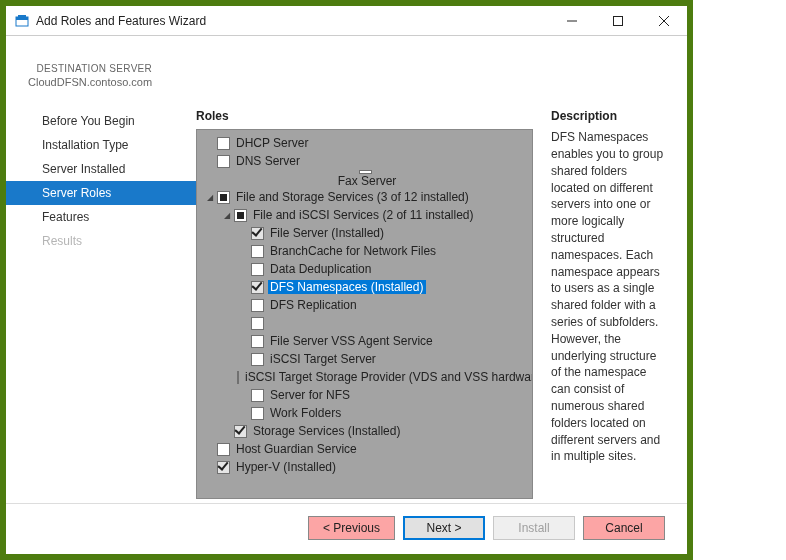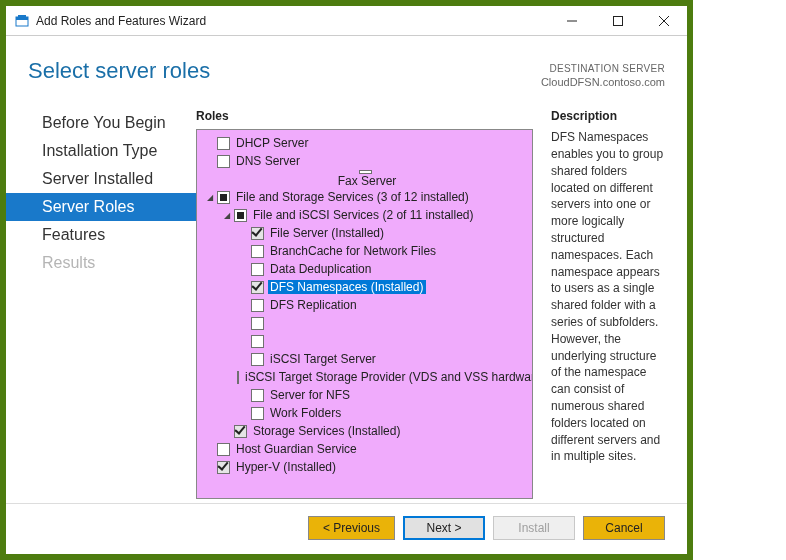--- a/index.html
+++ b/index.html
@@ -10,45 +10,45 @@
   .titlebar .title { flex: 1; font-size: 12px; }
   .titlebar .winbtns { display: flex; }
   .winbtn { width: 46px; height: 29px; display: flex; align-items: center; justify-content: center; cursor: default; }
   .content { flex: 1; padding: 0; position: relative; display: flex; flex-direction: column; }
   .header-area { display: flex; align-items: flex-start; padding: 22px 22px 10px 22px; }
   .page-title { color: #1a6fa8; font-size: 22px; font-weight: 300; flex: 1; }
   .dest { text-align: right; font-size: 11px; color: #666; line-height: 1.3; margin-top: 4px;}
   .dest-label { font-size: 10px; letter-spacing: 0.3px;}
   .body { flex: 1; display: flex; padding: 0 22px 0 0; overflow: hidden;}
   .sidebar { width: 190px; padding: 10px 0 0 0; }
-  .navitem { padding: 5px 10px 5px 36px; color: #333; cursor: default; font-size: 16px; }
+  .navitem { padding: 5px 10px 5px 36px; color: #333; cursor: default; font-size: 12px; }
   .navitem.active { background: #1979ca; color: #fff; }
   .navitem.disabled { color: #b5b5b5; }
   .main { flex: 1; display: flex; flex-direction: column; padding-top: 10px;}
   .instruction { font-size: 12px; margin-bottom: 18px; }
   .panels { flex: 1; display: flex; gap: 18px; overflow: hidden;}
   .roles-panel { flex: 0 0 337px; display: flex; flex-direction: column; min-width: 0;}
   .desc-panel { flex: 1; min-width: 0;}
   .panel-heading { font-weight: 600; font-size: 12px; margin-bottom: 6px; }
   .treebox-wrap { flex:1; border: 1px solid #888; position: relative; display: flex; flex-direction: column; overflow: hidden;}
-  .treebox { flex: 1; overflow: auto; padding: 4px 0; background: #f0abfc; }
+  .treebox { flex: 1; overflow: auto; padding: 4px 0; background: #a3a3a3; }
   .treebox::-webkit-scrollbar { width: 16px; height: 16px; background: #f0f0f0;}
   .treebox::-webkit-scrollbar-thumb { background: #c2c2c2; }
   .treebox::-webkit-scrollbar-button { display: block; height: 16px; width:16px; background:#f0f0f0;}
   .treeitem { display: flex; align-items: center; height: 18px; white-space: nowrap; font-size: 12px; cursor: default;}
   .tw { width: 14px; display: inline-flex; align-items: center; justify-content: center; color: #555; font-size: 12px; }
   .cb { width: 13px; height: 13px; border: 1px solid #707070; margin-right: 4px; background: #fff; position: relative; display: inline-flex; align-items: center; justify-content: center; }
   .cb.mixed::after { content: ""; position: absolute; inset: 2px; background: #222; }
   .cb.checked::after { content: ""; position: absolute; left: 2px; top: -2px; width: 4px; height: 8px; border: solid #222; border-width: 0 2px 2px 0; transform: rotate(40deg); }
   .cb.checked.grey { background: #e5e5e5; }
   .treeitem .lbl { padding: 0 3px 0 2px; }
   .treeitem.selected .lbl { background: #0078d7; color: #fff; }
   .desc-text { font-size: 12px; color: #333; line-height: 1.4; }
   .footer { padding: 12px 22px 14px 0; display: flex; justify-content: flex-end; gap: 8px; border-top: 1px solid #ddd; margin-top:4px;}
-  .btn { min-width: 82px; height: 24px; border: 1px solid #888; background: #eab308; font-size: 12px; display: inline-flex; align-items: center; justify-content: center; padding: 0 14px; }
+  .btn { min-width: 82px; height: 24px; border: 1px solid #888; background: #fca5a5; font-size: 12px; display: inline-flex; align-items: center; justify-content: center; padding: 0 14px; }
   .btn.default { border: 2px solid #0078d7; background: #e1e1e1; }
   .btn.disabled { color: #a0a0a0; border-color: #c8c8c8; background: #efefef; }
 </style>
 </head>
 <body>
 
 <div class="window">
 
   <div class="titlebar">
     <span class="icon">
@@ -75,21 +75,20 @@
             <line x1="0" y1="0" x2="10" y2="10" stroke="#222" stroke-width="1"></line>
             <line x1="10" y1="0" x2="0" y2="10" stroke="#222" stroke-width="1"></line>
           </svg>
       </div>
     </div>
   </div>
 
   <div class="content">
 
     <div class="header-area">
-      <div class="page-title">Select server roles</div>
       <div class="dest">
         <div class="dest-label">DESTINATION SERVER</div>
         <div>CloudDFSN.contoso.com</div>
       </div>
     </div>
 
     <div class="body">
 
       <div class="sidebar">
         <div class="navitem">Before You Begin</div>
@@ -158,20 +157,21 @@
                     <span class="cb"></span>
                     <span class="lbl">DFS Replication</span>
                   </div>
                   <div class="treeitem" style="padding-left: 40px;">
                     <span class="tw"></span>
                     <span class="cb"></span>
                   </div>
                   <div class="treeitem" style="padding-left: 40px;">
                     <span class="tw"></span>
                     <span class="cb"></span>
+                    <span class="lbl">File Server VSS Agent Service</span>
                   </div>
                   <div class="treeitem" style="padding-left: 40px;">
                     <span class="tw"></span>
                     <span class="cb"></span>
                     <span class="lbl">iSCSI Target Server</span>
                   </div>
                   <div class="treeitem" style="padding-left: 40px;">
                     <span class="tw"></span>
                     <span class="cb"></span>
                     <span class="lbl">iSCSI Target Storage Provider (VDS and VSS hardware providers)</span>

